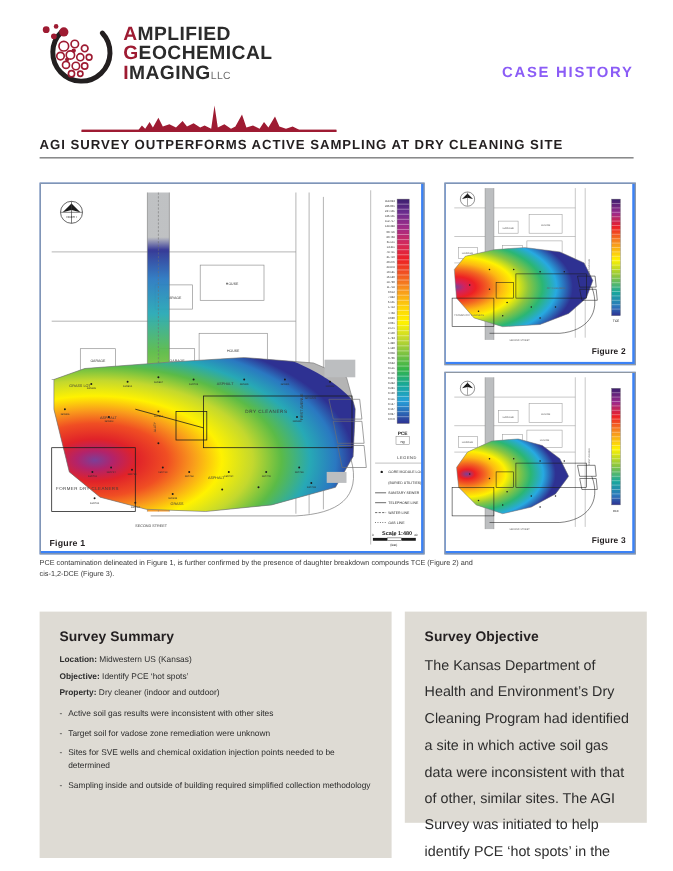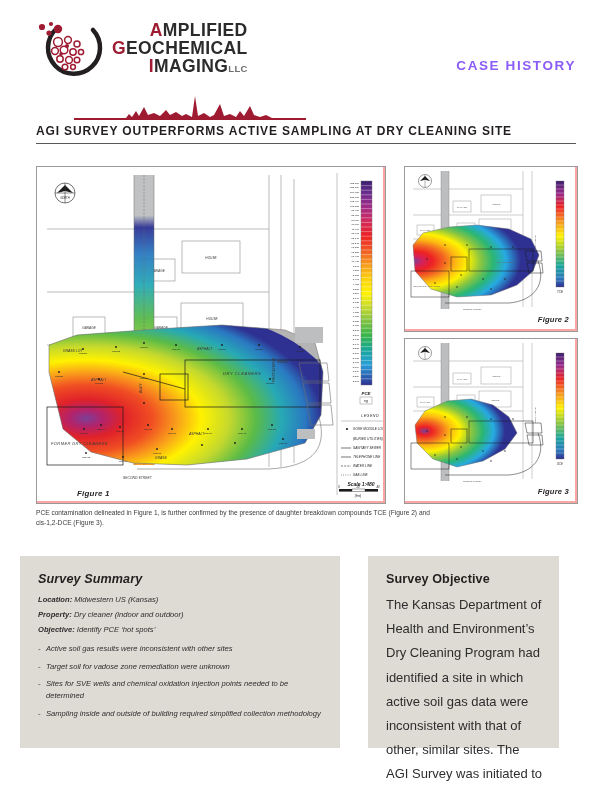--- a/index.html
+++ b/index.html
@@ -2,53 +2,53 @@
 <html><head>
 <meta charset="utf-8">
 <style>
   html,body{margin:0;padding:0;background:#fff;}
   body{width:612px;height:792px;font-family:"Liberation Sans",sans-serif;color:#231f20;position:relative;overflow:hidden;}
 
   
   .header{position:absolute;left:0;top:0;width:612px;height:112px;}
   .logo{position:absolute;left:36px;top:18px;width:270px;height:92px;}
   .logo-mark{position:absolute;left:0;top:2px;width:68px;height:62px;}
-  .logo-text{position:absolute;left:76px;top:4px;text-align:right;}
+  .logo-text{position:absolute;left:76px;top:4px;}
   .lt-line{font-weight:bold;letter-spacing:.4px;line-height:1.02;color:#2b2b2b;font-size:17.5px;white-space:nowrap;}
   .lt-line .red{color:#9e1b32;}
   .lt-line.l3{font-size:17.5px;}
-  .llc{font-size:9.5px;font-weight:bold;color:#6d6d6d;letter-spacing:.3px;margin-top:40px;}
+  .llc{font-size:9.5px;font-weight:normal;color:#6d6d6d;letter-spacing:.3px;margin-top:40px;}
   .skyline{position:absolute;left:38px;top:76px;width:232px;height:26px;}
   .case-history{position:absolute;right:36px;top:58px;font-size:13.5px;font-weight:bold;letter-spacing:1.6px;color:#8b5cf6;}
 
   
   .title-wrap{position:absolute;left:36px;top:124px;width:540px;}
   .doc-title{font-size:12px;font-weight:bold;letter-spacing:.85px;color:#231f20;}
   .title-rule{margin-top:5px;border-bottom:1.6px solid #58595b;width:540px;}
 
   
-  .fig{position:absolute;border:1px solid #9a9a9a;background:#fca5a5;overflow:hidden;font-style:italic;}
+  .fig{position:absolute;border:1px solid #9a9a9a;background:#3b82f6;overflow:hidden;}
   #fig1{left:36px;top:166px;width:348px;height:336px;}
   #fig2{left:404px;top:166px;width:172px;height:164px;}
   #fig3{left:404px;top:338px;width:172px;height:164px;}
 
   .fig-label{position:absolute;font-size:7.6px;font-weight:bold;color:#231f20;letter-spacing:.2px;}
-  #fig1 .fig-label{left:8px;bottom:5px;font-size:8px;margin-left:32px;}
+  #fig1 .fig-label{left:8px;bottom:5px;font-size:8px;}
   #fig2 .fig-label{right:8px;bottom:7px;font-size:7.6px;}
   #fig3 .fig-label{right:8px;bottom:7px;font-size:7.6px;}
 
   .map-svg{position:absolute;left:0;top:0;}
 
   
   .caption{position:absolute;left:36px;top:508px;width:396px;font-size:6.6px;line-height:1.55;color:#3a3a3a;}
 
   
   .panel{position:absolute;background:#dedbd4;}
-  #panel-summary{left:20px;top:556px;width:320px;height:192px;font-style:italic;}
-  #panel-objective{left:368px;top:556px;width:191px;height:192px;}
+  #panel-summary{left:36px;top:556px;width:320px;height:224px;}
+  #panel-objective{left:368px;top:556px;width:220px;height:192px;}
   .panel-inner{padding:16px 16px 10px 18px;}
   .panel-h{font-size:12.6px;font-weight:bold;color:#231f20;margin:0 0 7px 0;letter-spacing:.1px;}
   .kv{font-size:7.6px;line-height:1.95;color:#2d2d2d;}
   .kv b{font-weight:bold;}
   .bullets{margin:6px 0 0 0;padding:0;list-style:none;}
   .bullets li{font-size:7.6px;line-height:1.62;color:#2d2d2d;margin-bottom:5px;padding-left:8px;position:relative;}
   .bullets li .dash{position:absolute;left:0;top:0;}
   .obj-body{font-size:13px;line-height:1.86;color:#2d2d2d;}
 </style>
 </head>
@@ -675,24 +675,24 @@
 <div class="caption">PCE contamination delineated in Figure 1, is further confirmed by the presence of daughter breakdown compounds TCE (Figure 2) and cis-1,2-DCE (Figure 3).</div>
 
 <div class="panel" id="panel-summary">
   <div class="panel-inner">
     <div class="panel-h">Survey Summary</div>
 
     <div class="kv">
       <b>Location:</b><span> Midwestern US (Kansas)</span>
     </div>
     <div class="kv">
-      <b>Property:</b><span> Dry cleaner (indoor and outdoor)</span>
+      <b>Objective:</b><span> Identify PCE ‘hot spots’</span>
     </div>
     <div class="kv">
-      <b>Objective:</b><span> Identify PCE ‘hot spots’</span>
+      <b>Property:</b><span> Dry cleaner (indoor and outdoor)</span>
     </div>
 
     <ul class="bullets">
       <li><span class="dash">-</span><span>Active soil gas results were inconsistent with other sites</span></li>
       <li><span class="dash">-</span><span>Target soil for vadose zone remediation were unknown</span></li>
       <li><span class="dash">-</span><span>Sites for SVE wells and chemical oxidation injection points needed to be determined</span></li>
       <li><span class="dash">-</span><span>Sampling inside and outside of building required simplified collection methodology</span></li>
     </ul>
   </div>
 </div>

